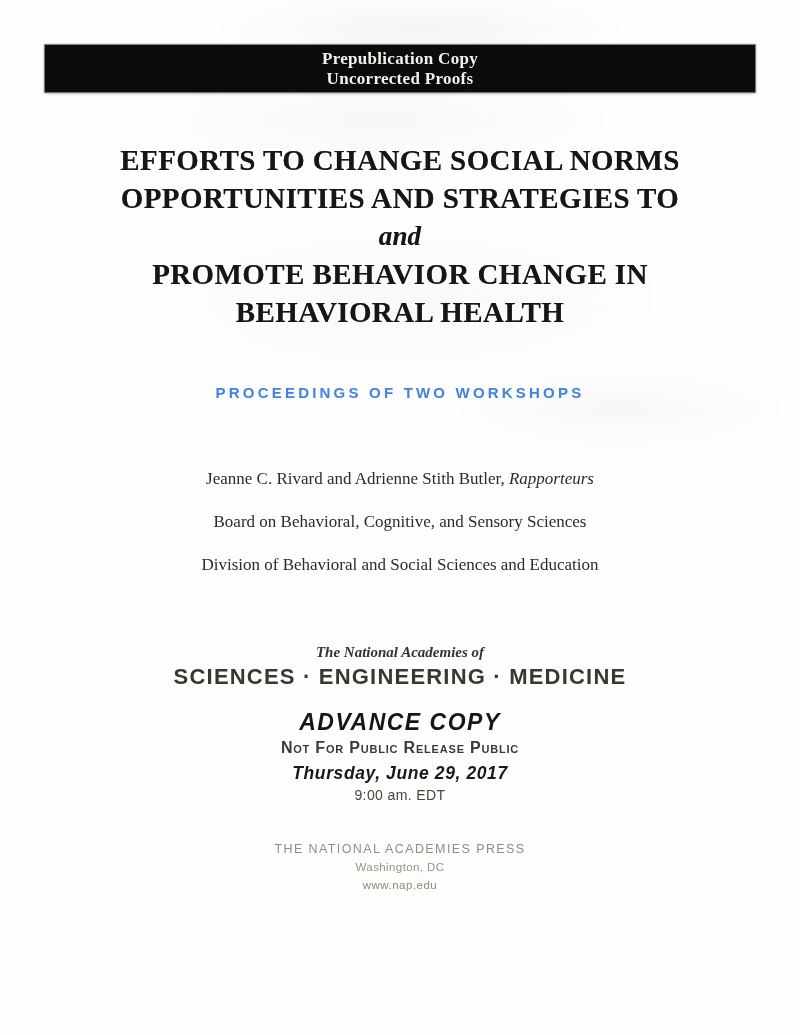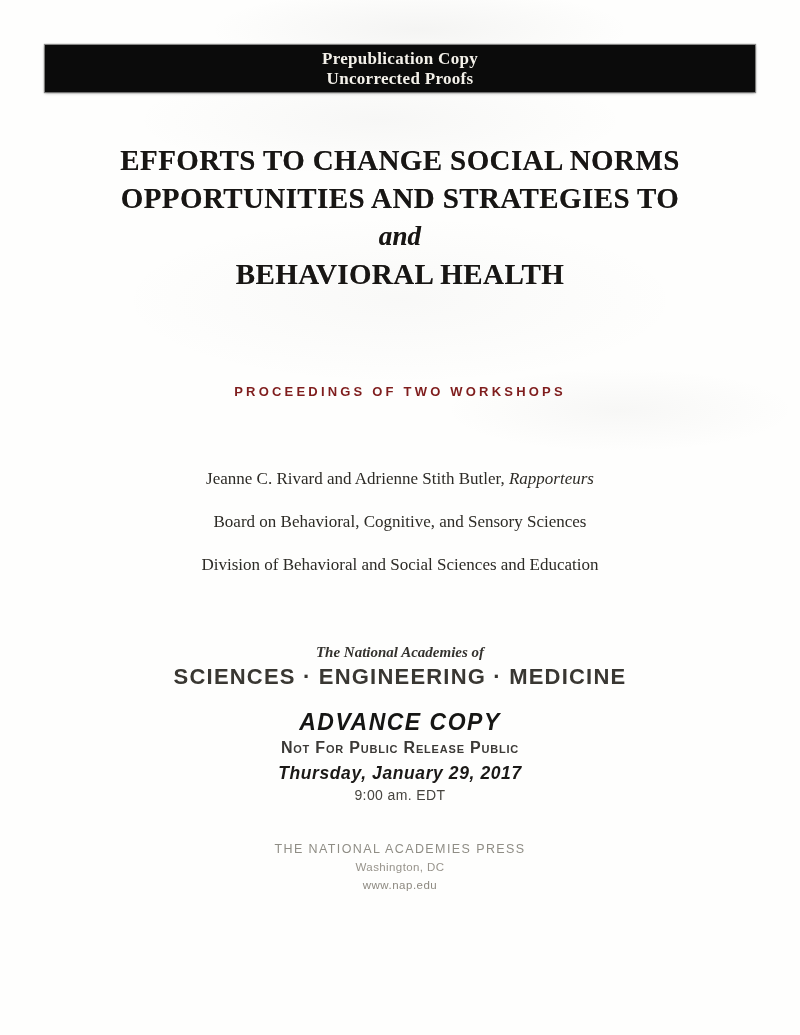--- a/index.html
+++ b/index.html
@@ -63,23 +63,23 @@
   .title-and {
     font-style: italic;
     font-size: 27px;
     letter-spacing: 0.2px;
   }
 
   .subtitle {
     top: 384px;
     font-family: "Liberation Sans", sans-serif;
     font-weight: bold;
-    font-size: 13px;
+    font-size: 15px;
     letter-spacing: 3.2px;
-    color: #7f1d1d;
+    color: #3b82f6;
   }
 
   .authors-line, .board-line, .division-line {
     font-family: "Liberation Serif", serif;
     font-size: 17px;
     color: #2d2b26;
   }
   .authors-line  { top: 469px; }
   .board-line    { top: 512px; }
   .division-line { top: 555px; }
@@ -166,38 +166,39 @@
 
   <div class="banner">
     <div>Prepublication Copy</div>
     <div>Uncorrected Proofs</div>
   </div>
 
   <div class="abs book-title">
     <div class="title-line">EFFORTS TO CHANGE SOCIAL NORMS</div>
     <div class="title-line">OPPORTUNITIES AND STRATEGIES TO</div>
     <div class="title-line title-and">and</div>
+    <div class="title-line">PROMOTE BEHAVIOR CHANGE IN</div>
     <div class="title-line">BEHAVIORAL HEALTH</div>
   </div>
 
   <div class="abs subtitle">PROCEEDINGS OF TWO WORKSHOPS</div>
 
   <div class="abs authors-line">
     <span>Jeanne C. Rivard and Adrienne Stith Butler,</span>
     <span class="authors-role">Rapporteurs</span>
   </div>
 
   <div class="abs board-line">Board on Behavioral, Cognitive, and Sensory Sciences</div>
   <div class="abs division-line">Division of Behavioral and Social Sciences and Education</div>
 
   <div class="abs academies-line1">The National Academies of</div>
   <div class="abs academies-line2">SCIENCES · ENGINEERING · MEDICINE</div>
 
   <div class="abs advance-heading">ADVANCE COPY</div>
   <div class="abs advance-notice">Not For Public Release Public</div>
-  <div class="abs advance-date">Thursday, January 29, 2017</div>
+  <div class="abs advance-date">Thursday, June 29, 2017</div>
   <div class="abs advance-time">9:00 am. EDT</div>
 
   <div class="abs publisher-name">THE NATIONAL ACADEMIES PRESS</div>
   <div class="abs publisher-location">Washington, DC</div>
   <div class="abs publisher-website">www.nap.edu</div>
 
 </div>
 
 </body></html>

